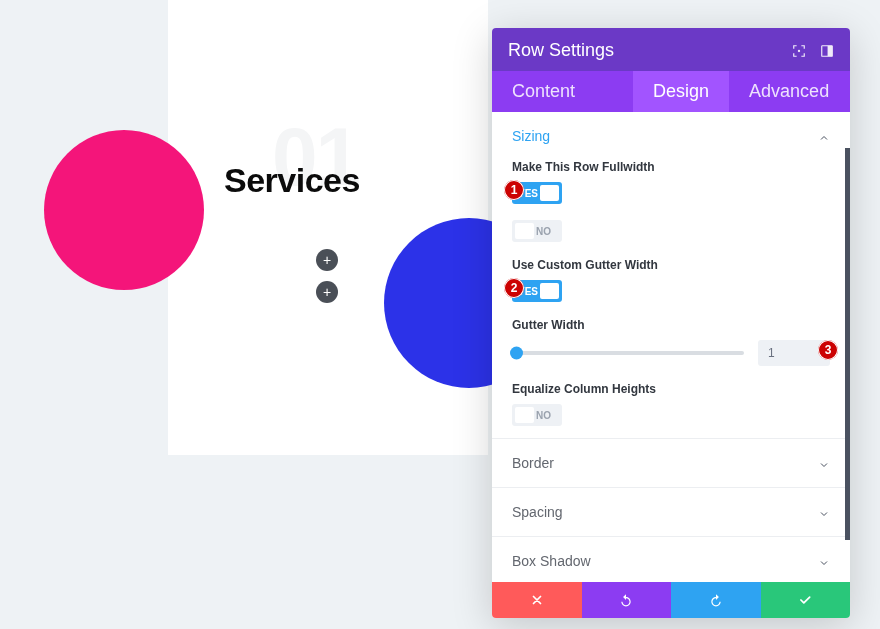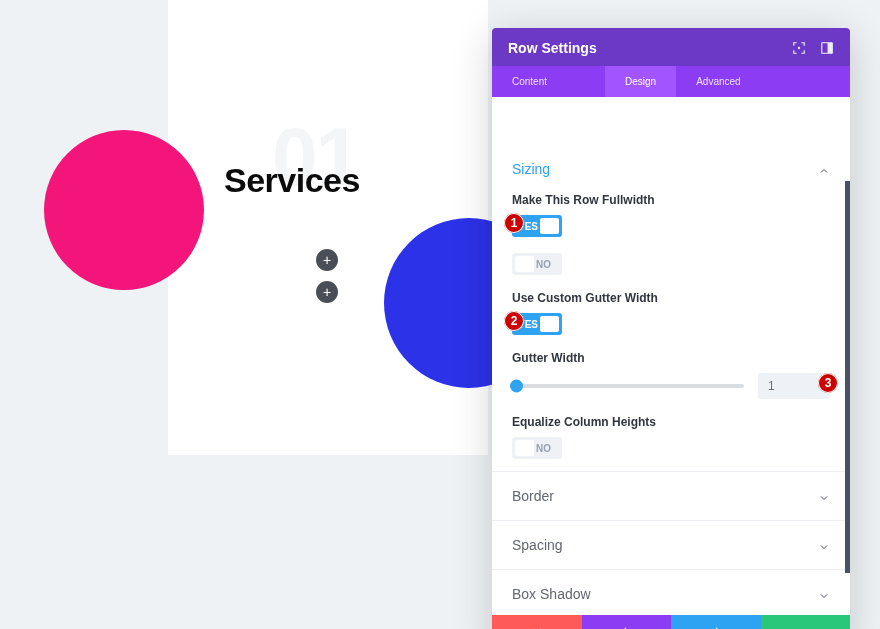--- a/index.html
+++ b/index.html
@@ -90,22 +90,22 @@
   }
   .panel-header {
     background: #6b39c6;
     color: #fff;
     padding: 12px 16px 10px;
     display: flex;
     align-items: center;
     justify-content: space-between;
   }
   .panel-title {
-    font-size: 14px;
-    font-weight: 700;
+    font-size: 18px;
+    font-weight: 400;
   }
   .header-icons {
     display: flex;
     gap: 14px;
   }
   .header-icons .hicon {
     width: 14px;
     height: 14px;
     display: inline-flex;
     align-items: center;
@@ -113,37 +113,36 @@
     cursor: pointer;
   }
   .hicon svg { width: 14px; height: 14px; fill: #fff; opacity: 0.9; }
 
   .tabs {
     background: #8c3cf2;
     display: flex;
   }
   .tab {
     padding: 10px 20px;
-    font-size: 10px;
+    font-size: 18px;
     color: rgba(255,255,255,0.85);
     cursor: pointer;
   }
   .tab.active {
     background: #a254ff;
     color: #fff;
     font-weight: 500;
     margin-left: 38px;
   }
 
   .panel-body {
     position: relative;
     max-height: 470px;
     overflow: hidden;
     padding-bottom: 0;
-    margin-top: 48px;
   }
   .scroll-indicator {
     position: absolute;
     right: 0;
     top: 36px;
     width: 5px;
     height: 392px;
     background: #4a5160;
     border-radius: 0;
   }

